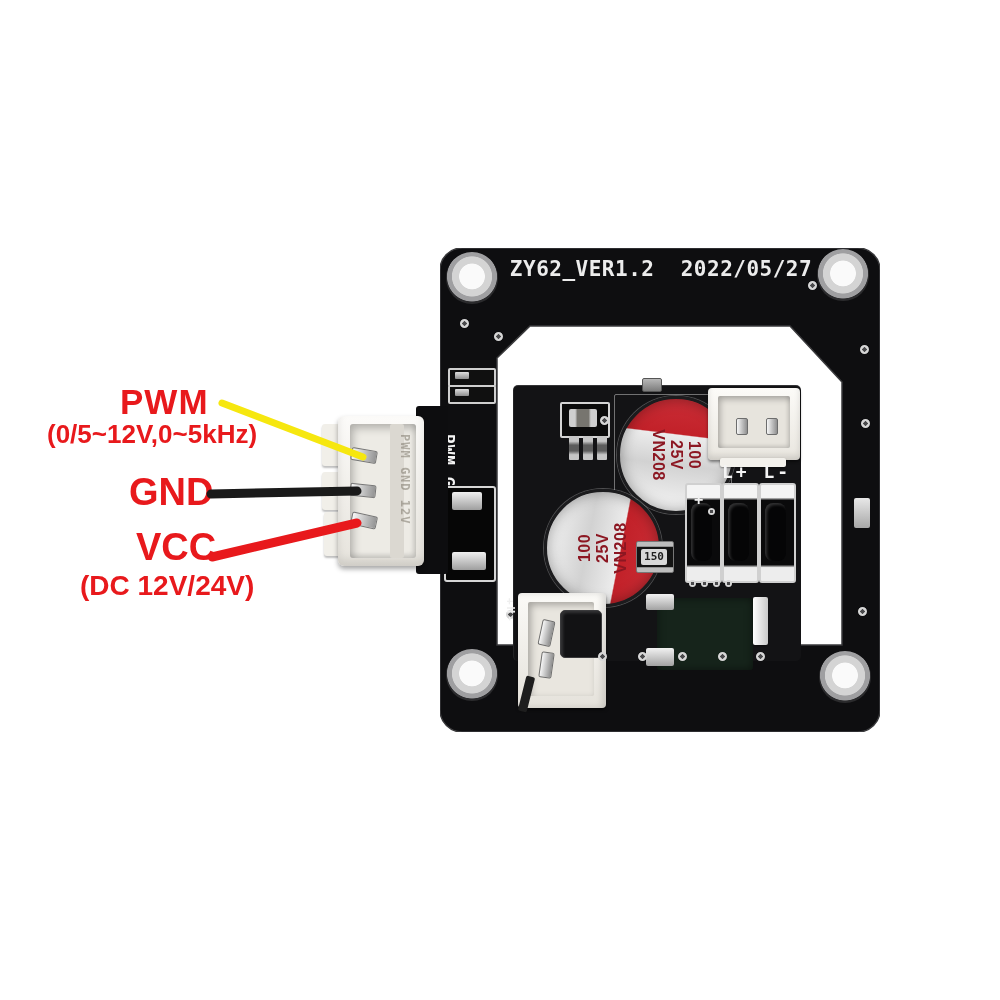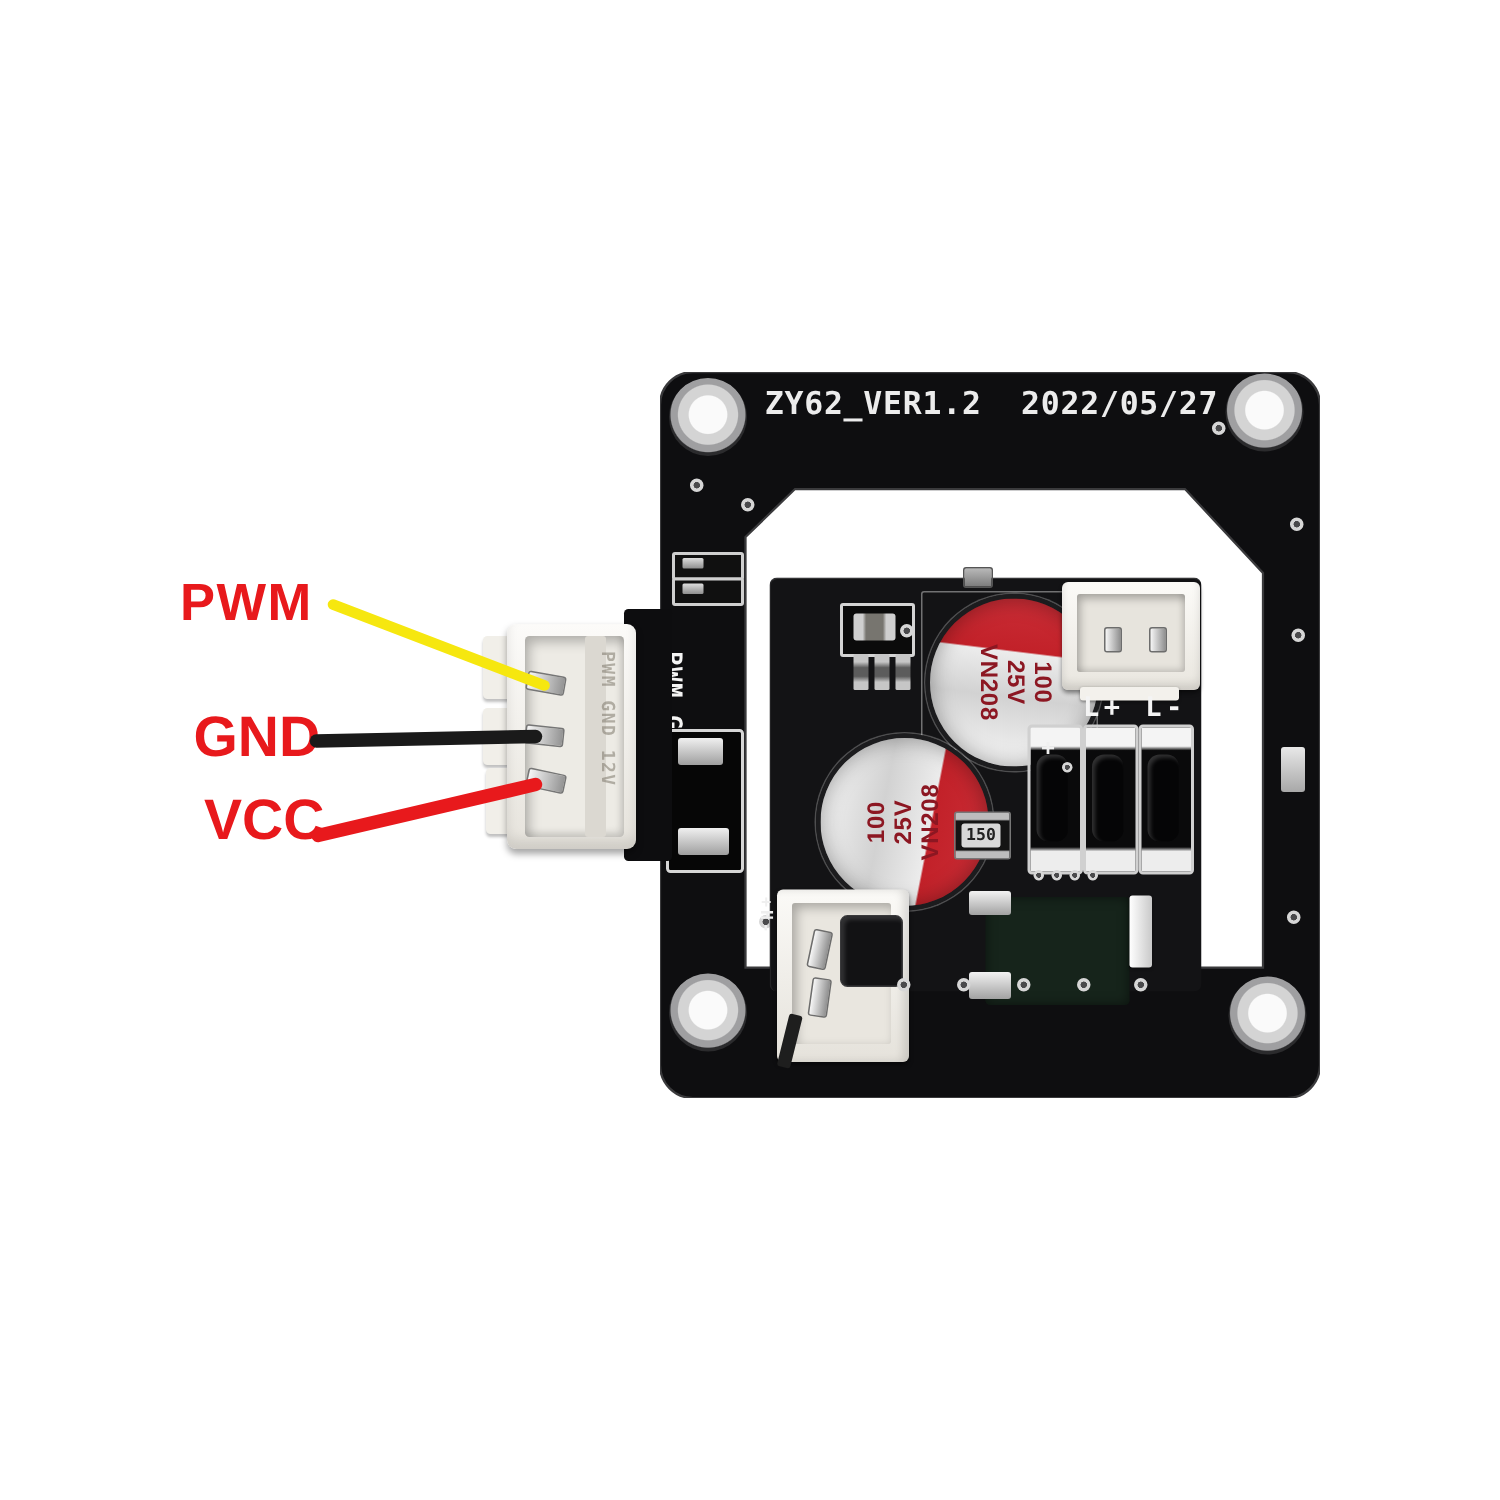--- a/index.html
+++ b/index.html
@@ -237,16 +237,18 @@
   <div class="inpin" style="left:350px;top:484px;transform:rotate(6deg);z-index:12;"></div>
   <div class="inpin" style="left:351px;top:514px;transform:rotate(12deg);z-index:12;"></div>
 
   <svg class="wires">
     <line x1="222" y1="403" x2="363" y2="457" stroke-width="7" stroke-linecap="round" stroke="#f6e70f"></line>
     <line x1="211" y1="494" x2="357" y2="491" stroke-width="9" stroke-linecap="round" stroke="#1a1a1a"></line>
     <line x1="212" y1="557" x2="357" y2="523" stroke-width="9" stroke-linecap="round" stroke="#e8191c"></line>
   </svg>
 
   <div class="lbl lbl-pwm">PWM</div>
+  <div class="lbl lbl-pwm-detail">(0/5~12V,0~5kHz)</div>
   <div class="lbl lbl-gnd">GND</div>
   <div class="lbl lbl-vcc">VCC</div>
+  <div class="lbl lbl-vcc-detail">(DC 12V/24V)</div>
 
 </div>
 
 </body></html>

